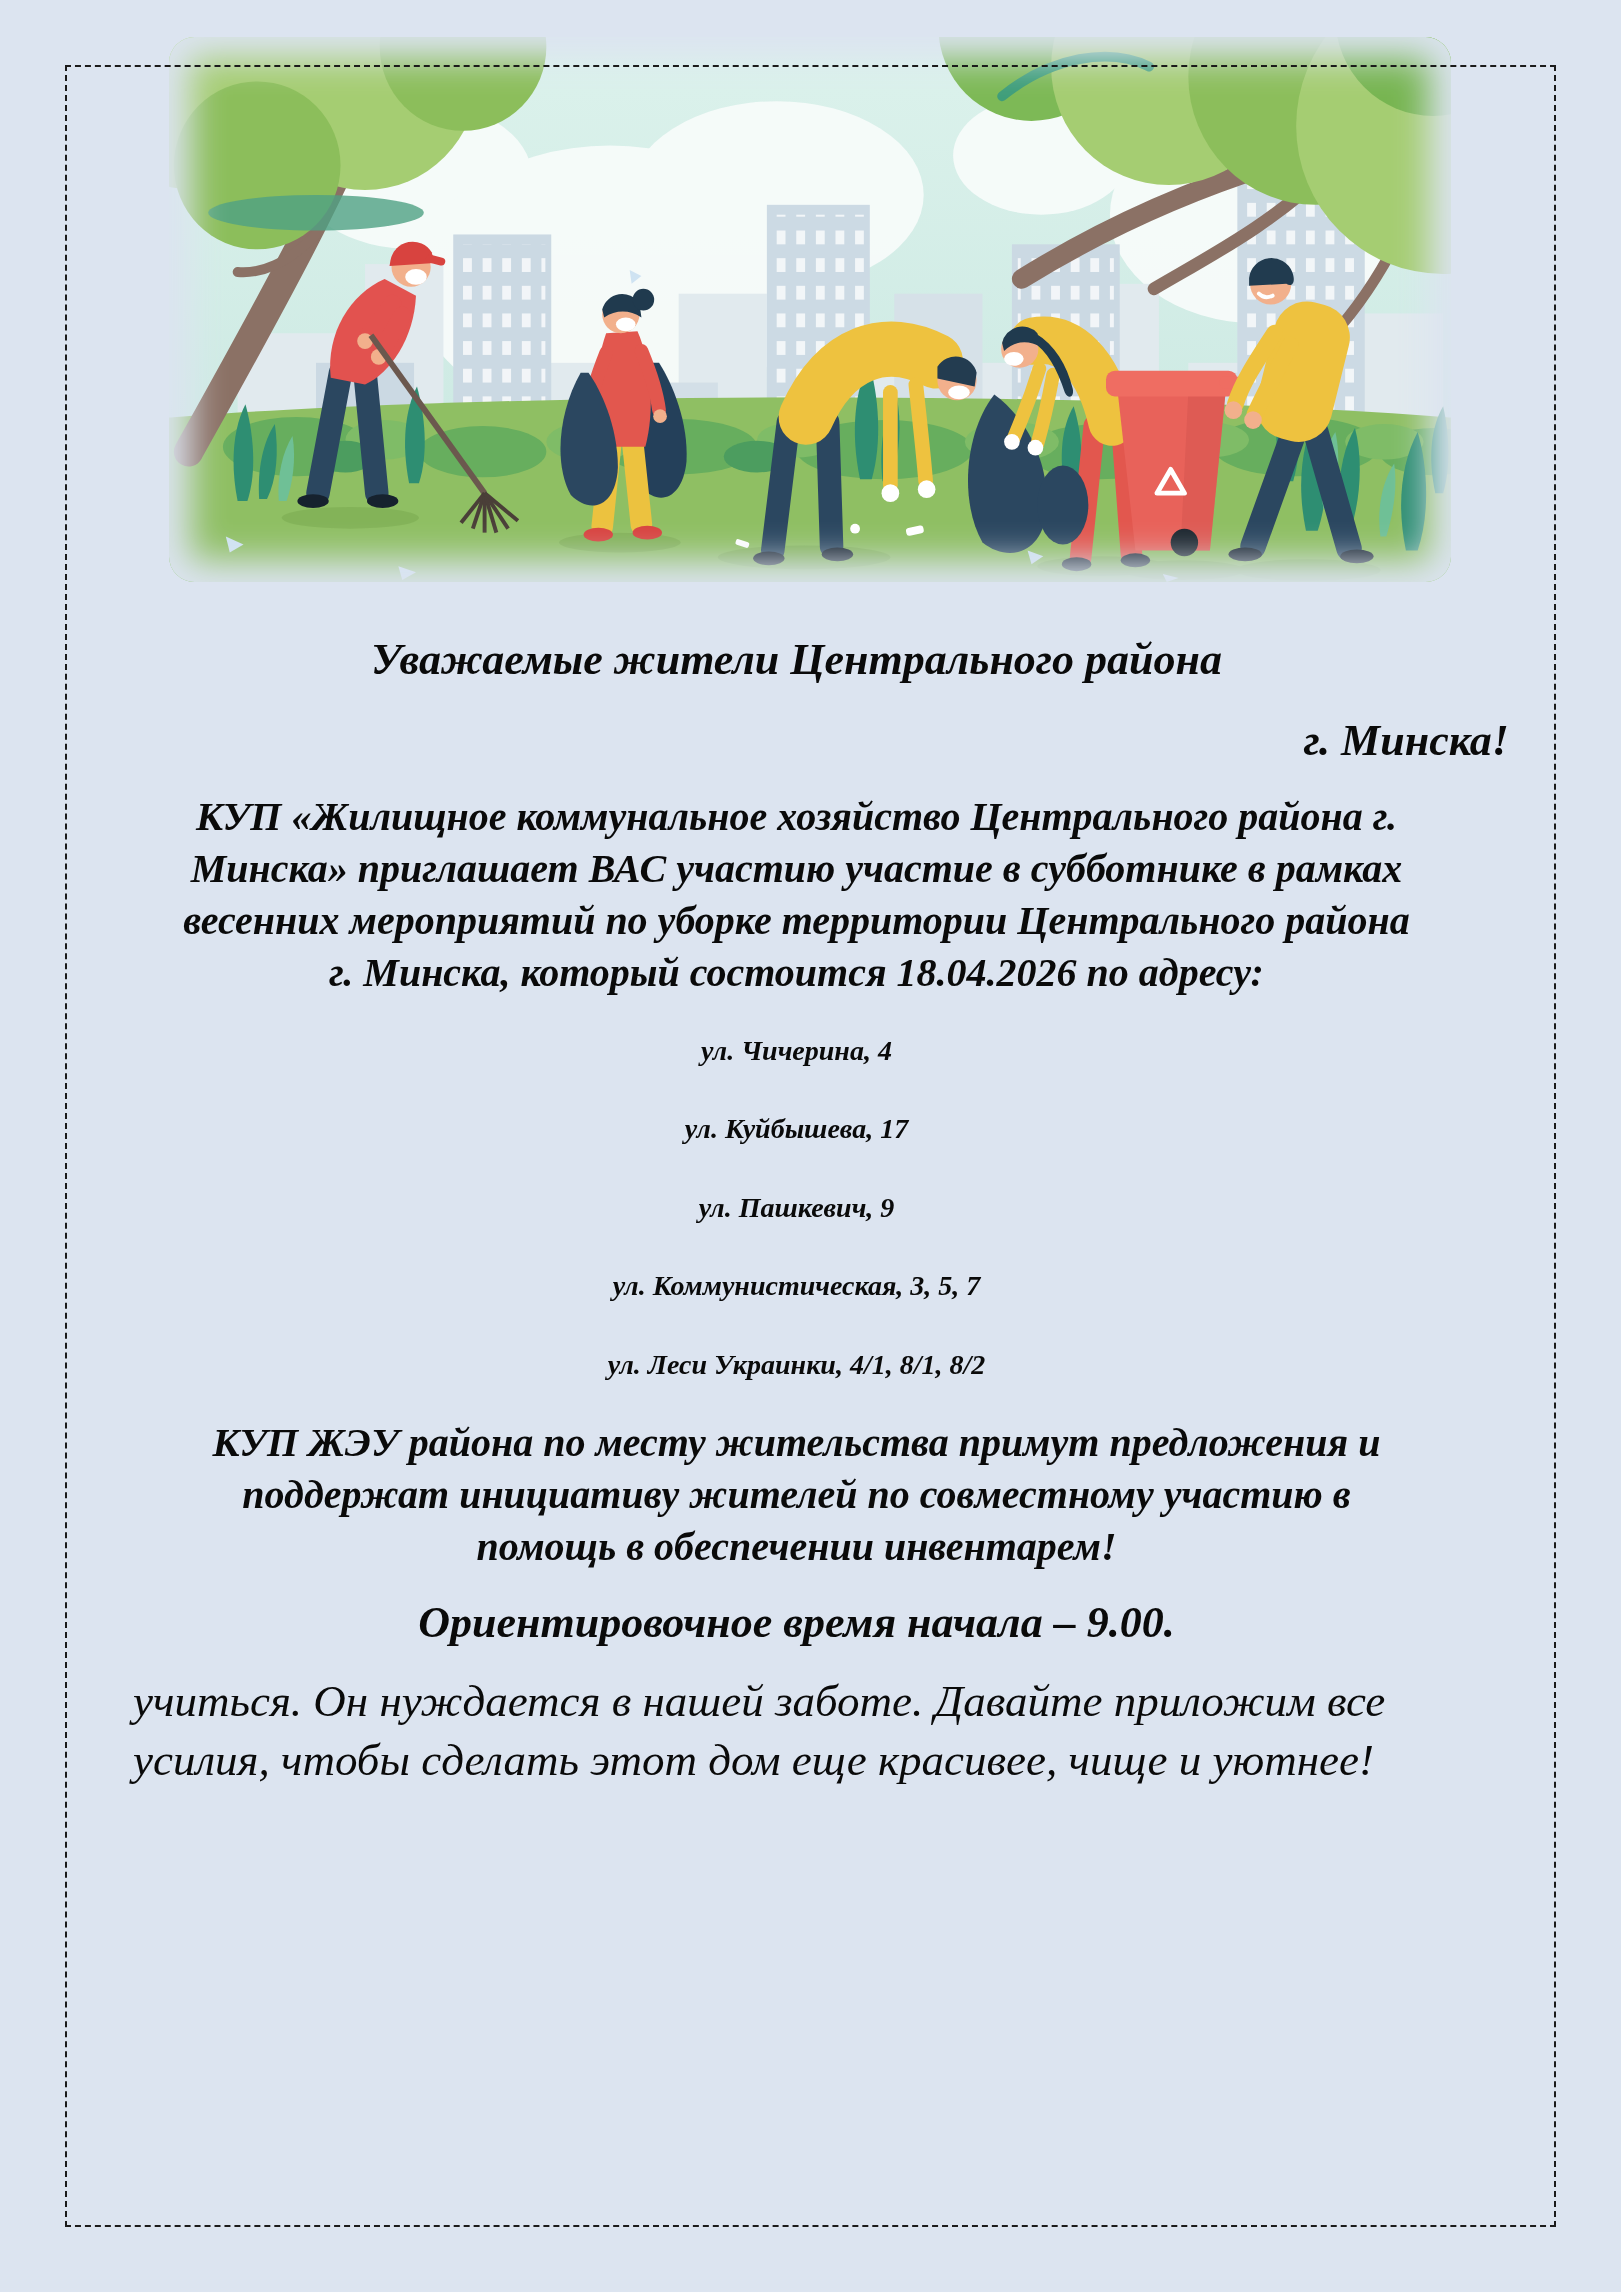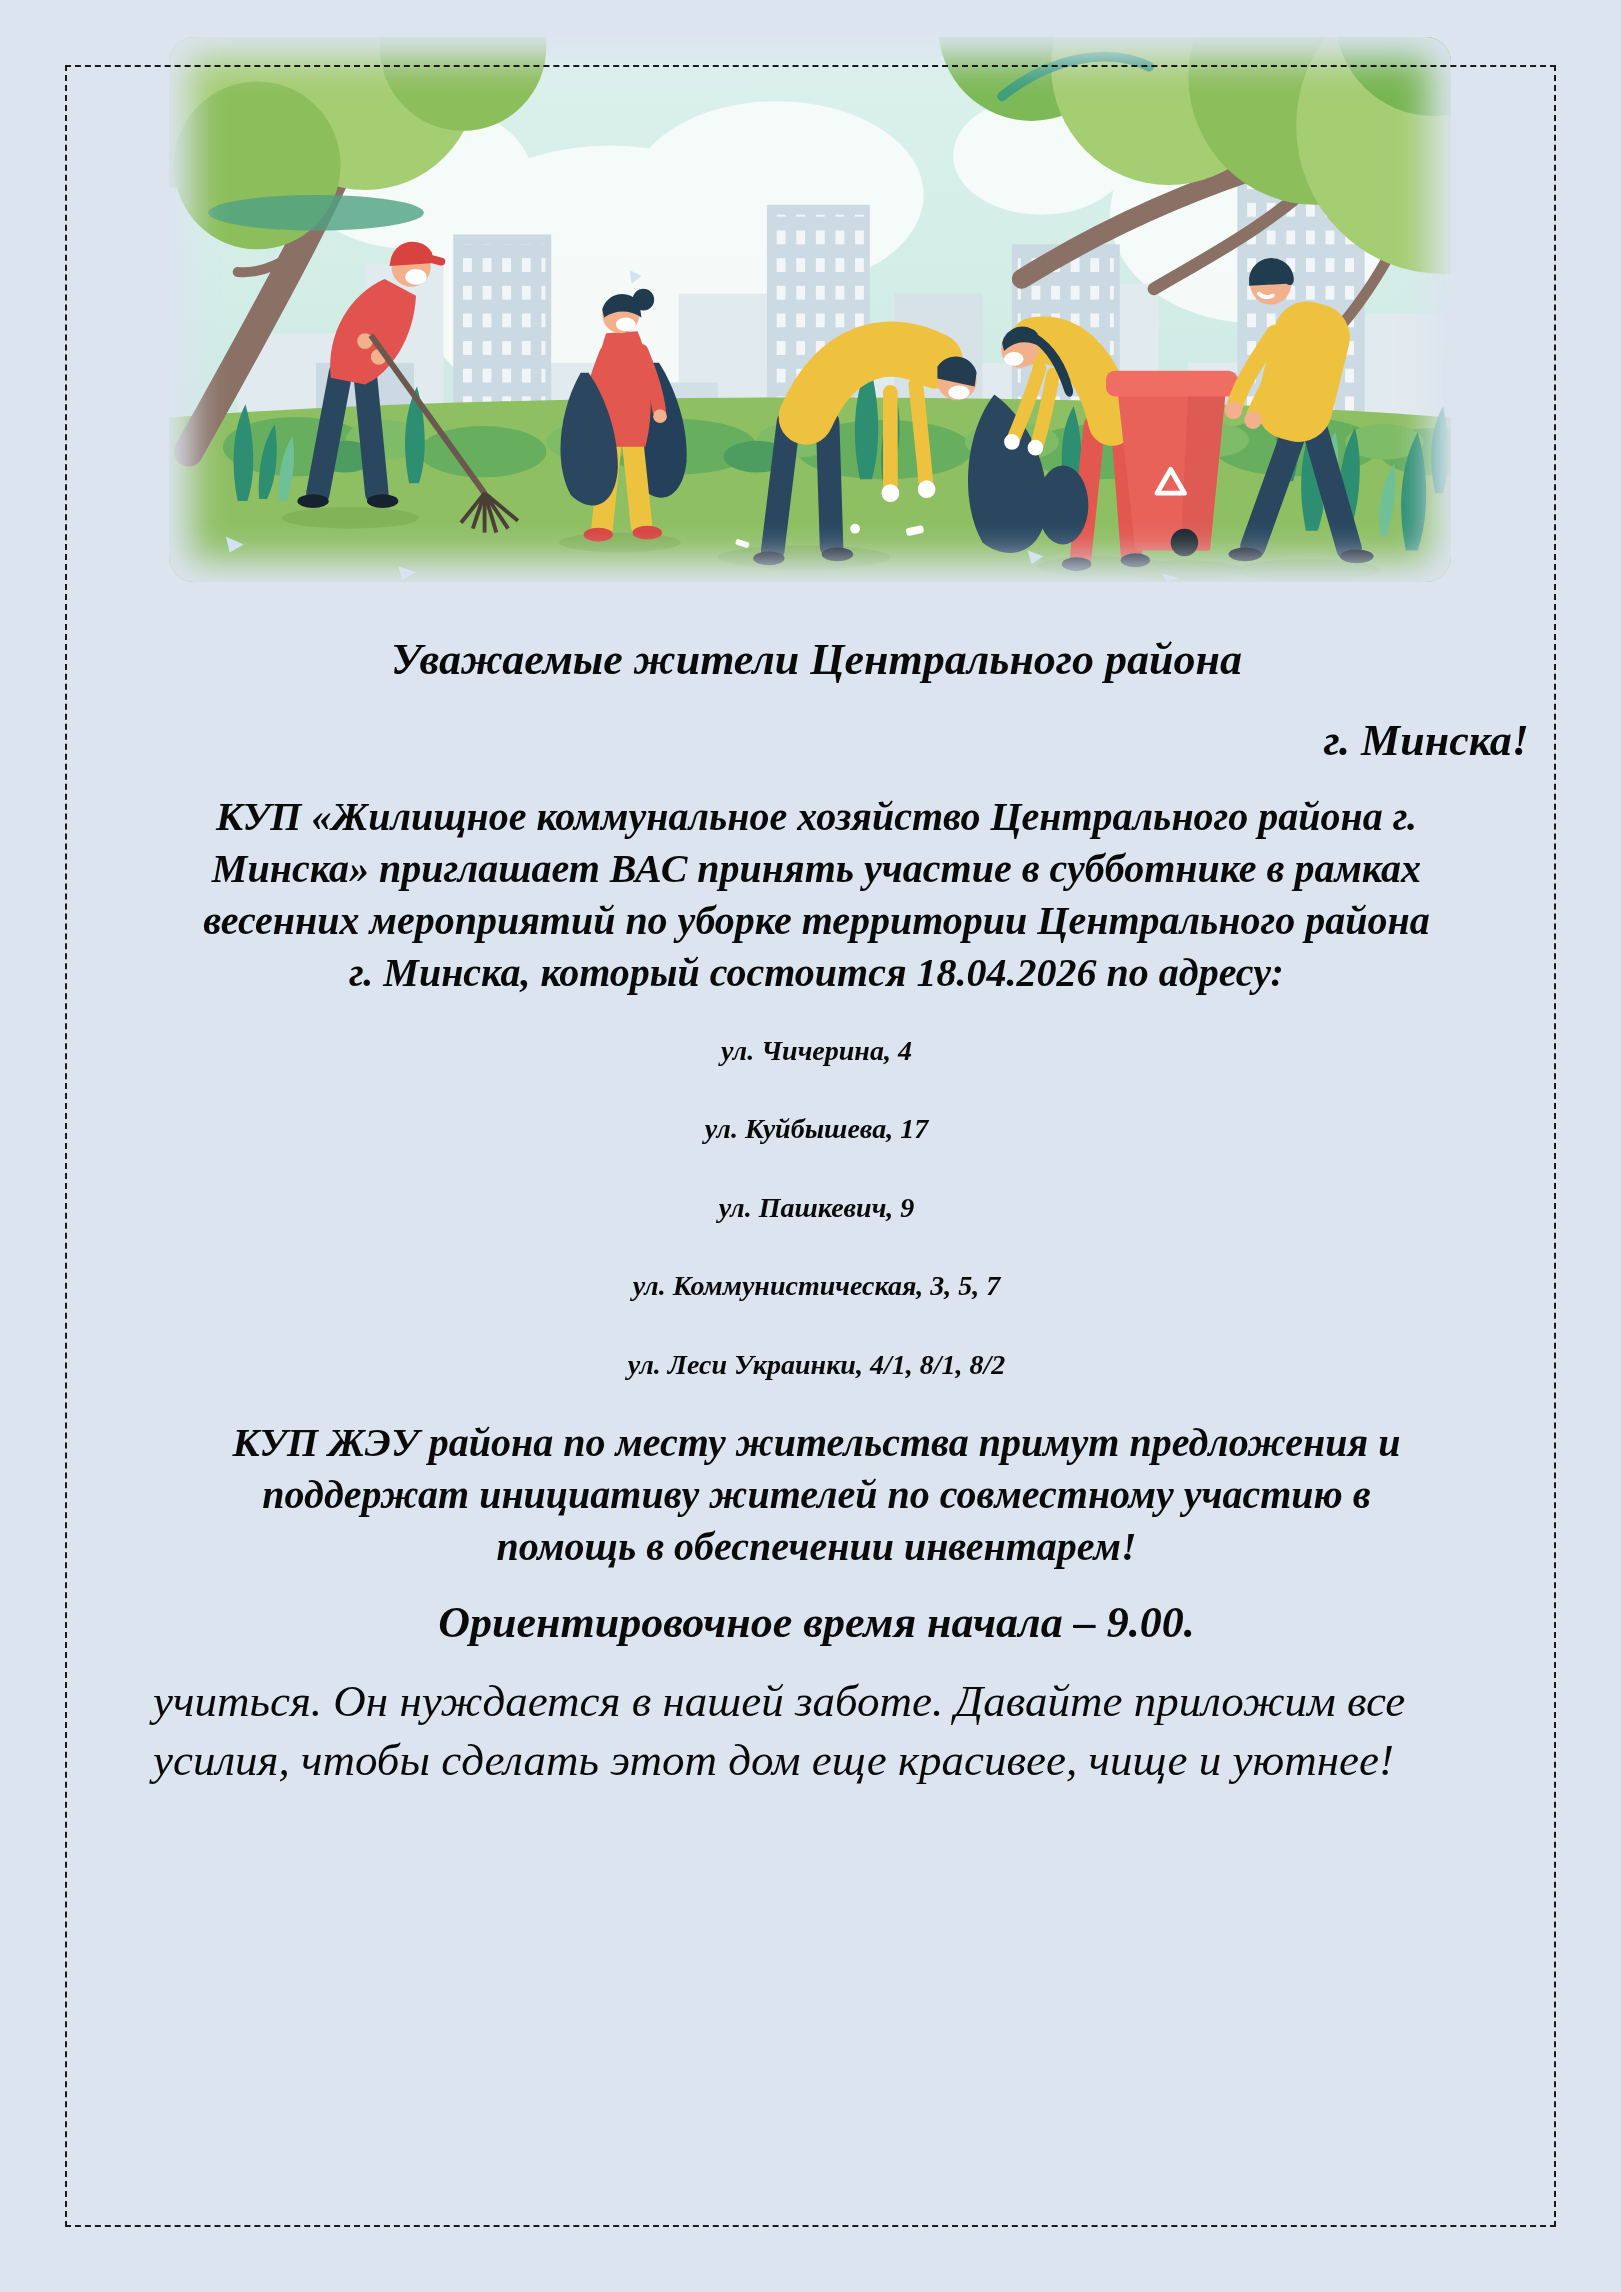--- a/index.html
+++ b/index.html
@@ -6,21 +6,21 @@
   body{width:1621px;height:2293px;position:relative;background:#dce4f0;overflow:hidden;
        font-family:"Liberation Serif","DejaVu Serif",serif;}
   .page{position:absolute;inset:0;background:#dce4f0;}
   .frame{position:absolute;left:65px;top:65px;width:1487px;height:2158px;
          border:2px dashed #1b1b1b;z-index:4;pointer-events:none;}
   .ill{position:absolute;left:169px;top:37px;width:1282px;height:545px;border-radius:25.5px;
        overflow:hidden;z-index:1;}
   .ill svg{display:block;width:100%;height:100%;}
   .ill-fade{position:absolute;left:169px;top:37px;width:1282px;height:545px;border-radius:25.5px;
             box-shadow:inset 0 0 35px 21.6px #dce4f0;z-index:2;pointer-events:none;}
-  .textcol{position:absolute;left:104px;top:632px;width:1425px;z-index:3;color:#0a0a0a;}
+  .textcol{position:absolute;left:84px;top:632px;width:1425px;z-index:3;color:#0a0a0a;}
   .t{font-style:italic;text-align:center;white-space:nowrap;}
   .b{font-weight:bold;}
   .title-line{font-size:44px;line-height:55px;}
   .title-1{margin-bottom:25.5px;}
   .title-2{margin-bottom:23.5px;text-align:right;}
   .para{font-size:40px;line-height:52px;}
   .inv{margin-bottom:25.5px;}
   .addr{font-size:28px;font-weight:bold;line-height:52px;margin-bottom:26.5px;}
   .sup{margin-bottom:21.6px;}
   .time-line{font-size:44px;line-height:55px;margin-bottom:22px;}
@@ -278,21 +278,21 @@
 
   <div class="frame"></div>
 
   <div class="textcol">
 
     <div class="t b title-line title-1">Уважаемые жители Центрального района</div>
     <div class="t b title-line title-2">г. Минска!</div>
 
     <div class="inv">
       <div class="t b para">КУП «Жилищное коммунальное хозяйство Центрального района г.</div>
-      <div class="t b para">Минска» приглашает ВАС принять участие в субботнике в рамках</div>
+      <div class="t b para">Минска» приглашает ВАС участию участие в субботнике в рамках</div>
       <div class="t b para">весенних мероприятий по уборке территории Центрального района</div>
       <div class="t b para">г. Минска, который состоится 18.04.2026 по адресу:</div>
     </div>
 
     <div>
       <div class="t addr">ул. Чичерина, 4</div>
       <div class="t addr">ул. Куйбышева, 17</div>
       <div class="t addr">ул. Пашкевич, 9</div>
       <div class="t addr">ул. Коммунистическая, 3, 5, 7</div>
       <div class="t addr">ул. Леси Украинки, 4/1, 8/1, 8/2</div>

